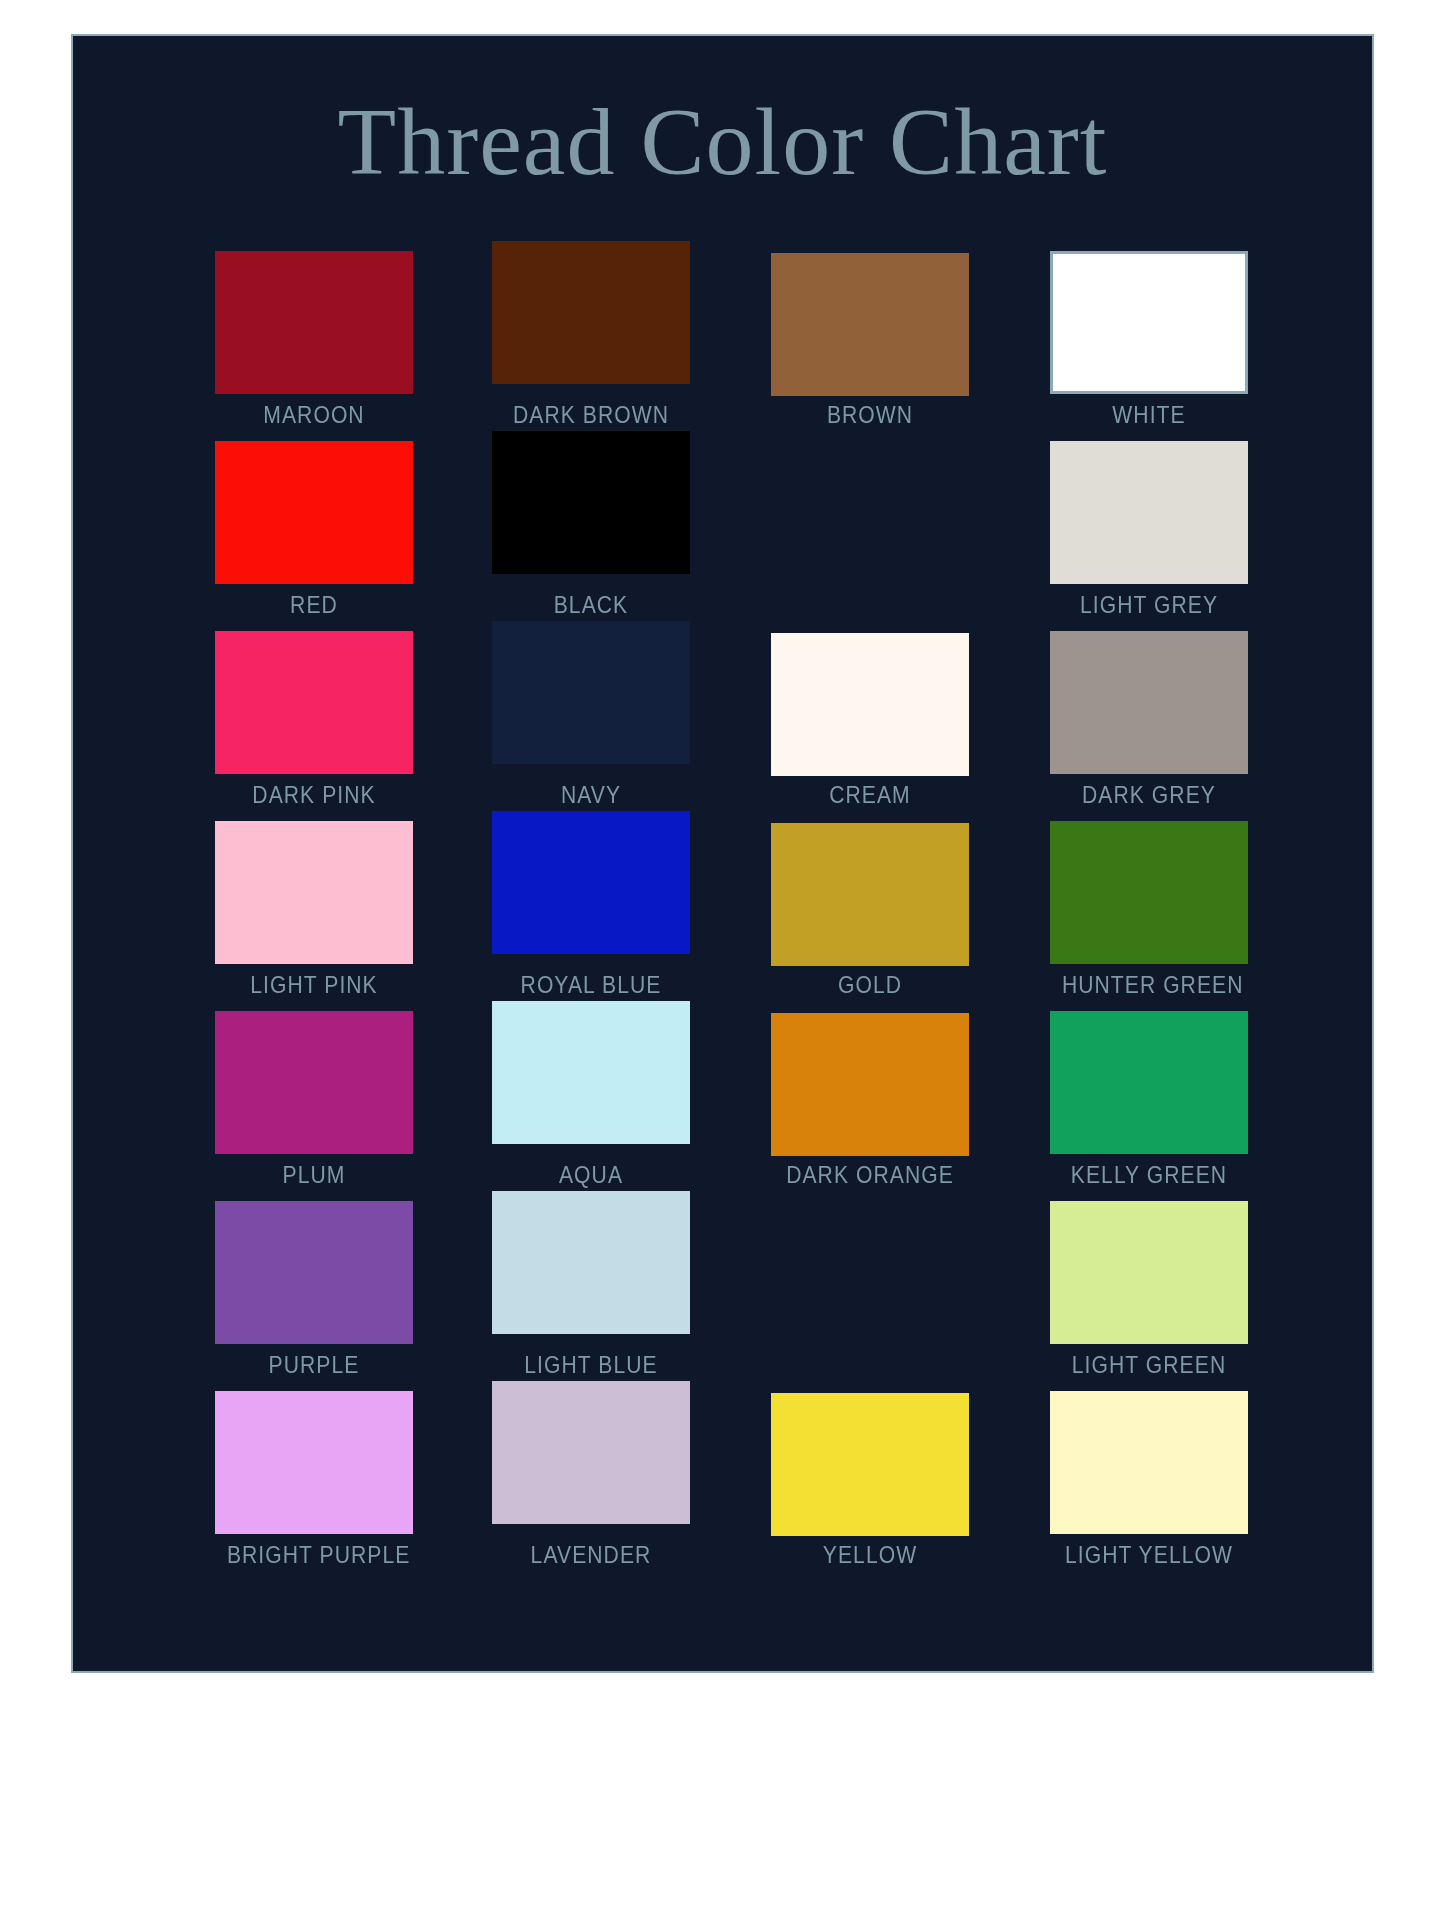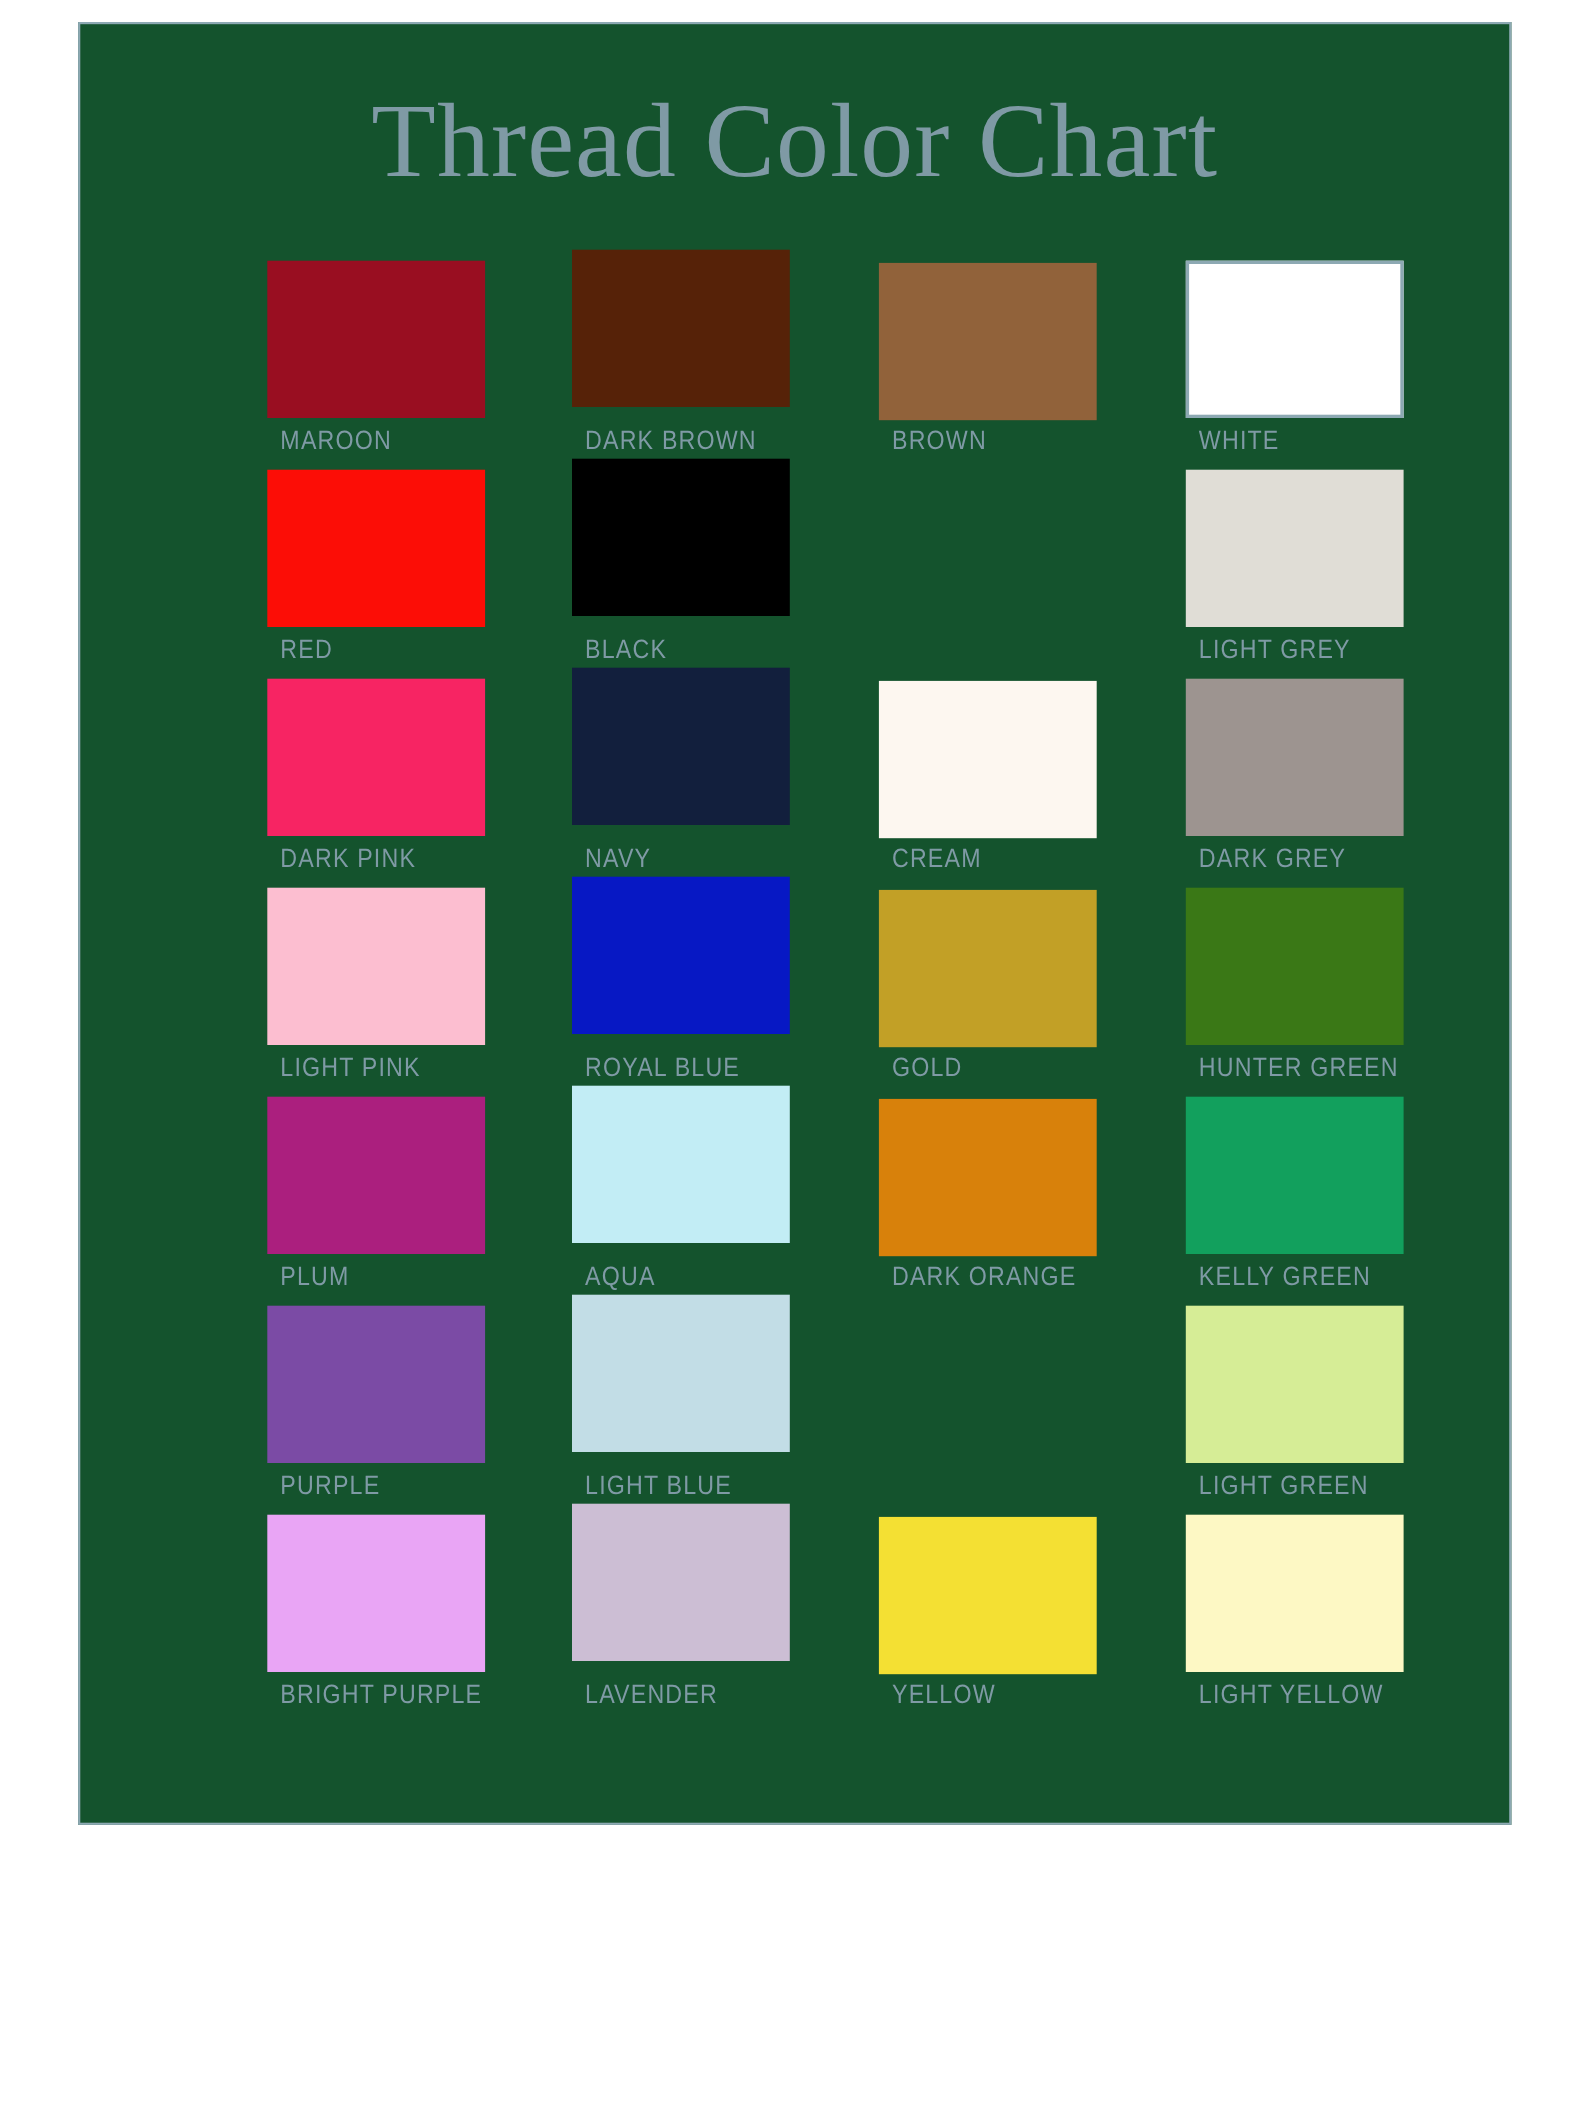--- a/index.html
+++ b/index.html
@@ -11,26 +11,26 @@
     width: 1445px;
     height: 1927px;
     font-family: "Liberation Sans", sans-serif;
     position: relative;
     overflow: hidden;
   }
 
   .page-frame {
     position: absolute;
     left: 71px;
-    top: 20px;
+    top: 34px;
     width: 1303px;
     height: 1639px;
     border: 2px solid #8da9b3;
     box-sizing: border-box;
-    background: #14532d;
+    background: #0f172a;
   }
 
   .chart-title {
     position: absolute;
     left: 0;
     right: 0;
     top: 58px;
     text-align: center;
     font-family: "Liberation Serif", "DejaVu Serif", serif;
     font-size: 96px;
@@ -49,21 +49,21 @@
   }
 
   .swatch-row {
     position: relative;
     height: 190px;
   }
 
   .swatch-cell {
     position: absolute;
     width: 198px;
-    margin-left: 28px;
+    text-align: center;
   }
 
   .swatch-cell.c0 { left: 142px; }
   .swatch-cell.c1 { left: 419px; }
   .swatch-cell.c2 { left: 698px; }
   .swatch-cell.c3 { left: 977px; }
 
   .swatch-box {
     width: 198px;
     height: 143px;

